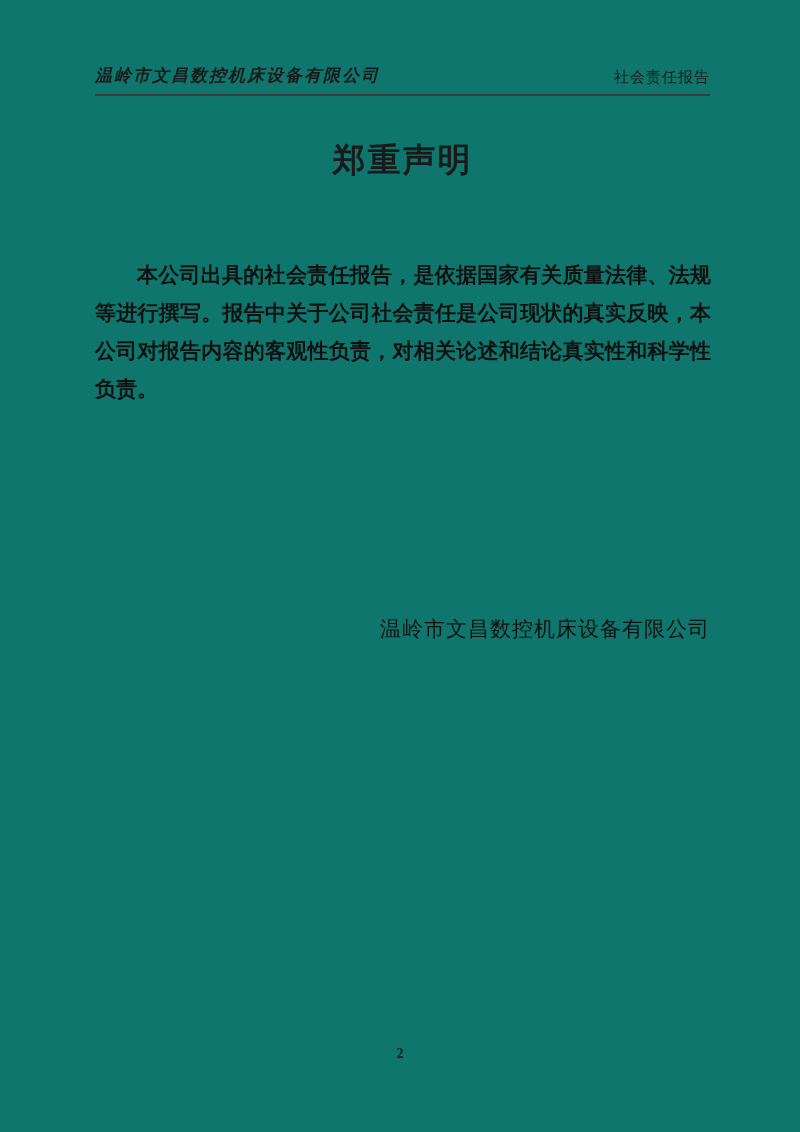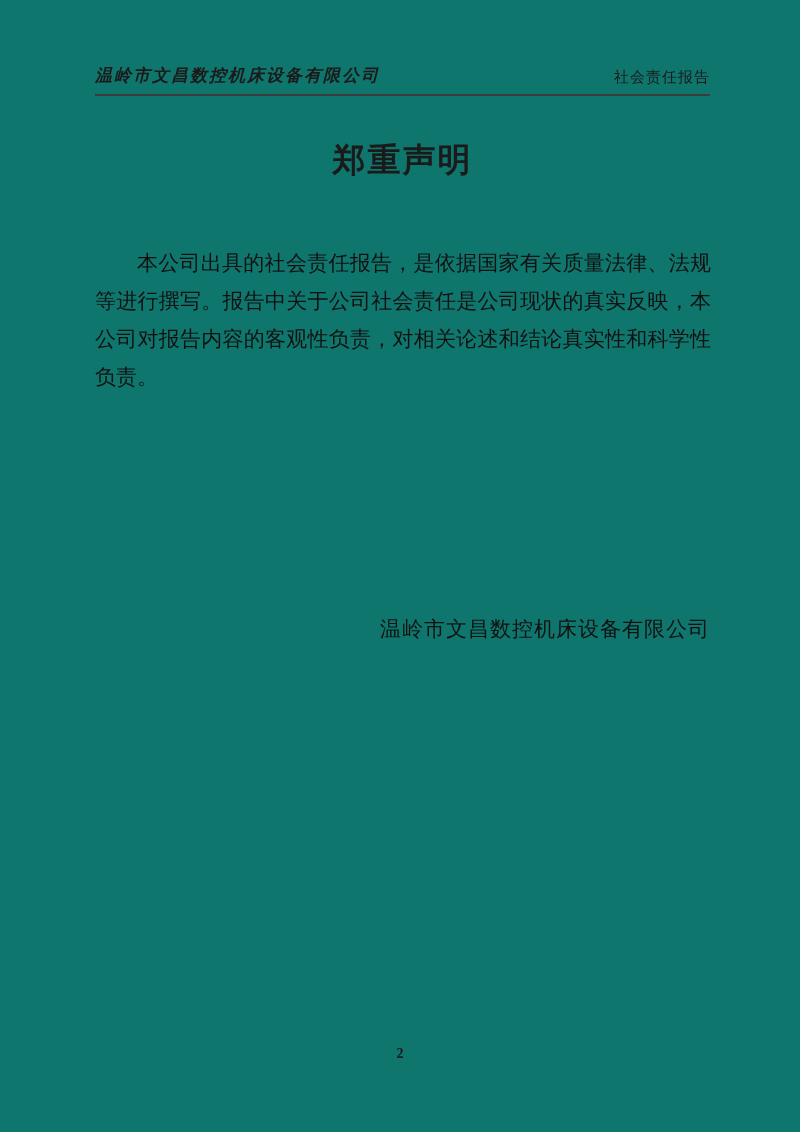--- a/index.html
+++ b/index.html
@@ -50,28 +50,29 @@
     font-size: 33px;
     font-weight: bold;
     letter-spacing: 2px;
     font-family: Liberation Sans, sans-serif;
   }
   
   .body-paragraph {
     position: absolute;
     left: 95px;
     width: 616px;
-    top: 244px;
+    top: 256px;
     font-size: 21px;
     line-height: 38px;
     text-align: justify;
     text-justify: inter-character;
     text-indent: 2em;
     font-family: "Liberation Serif", serif;
     color: #111111;
+    font-weight: bold;
   }
   
   .signature {
     position: absolute;
     left: 95px;
     right: 90px;
     top: 615px;
     text-align: right;
     font-size: 21px;
     letter-spacing: 1px;

